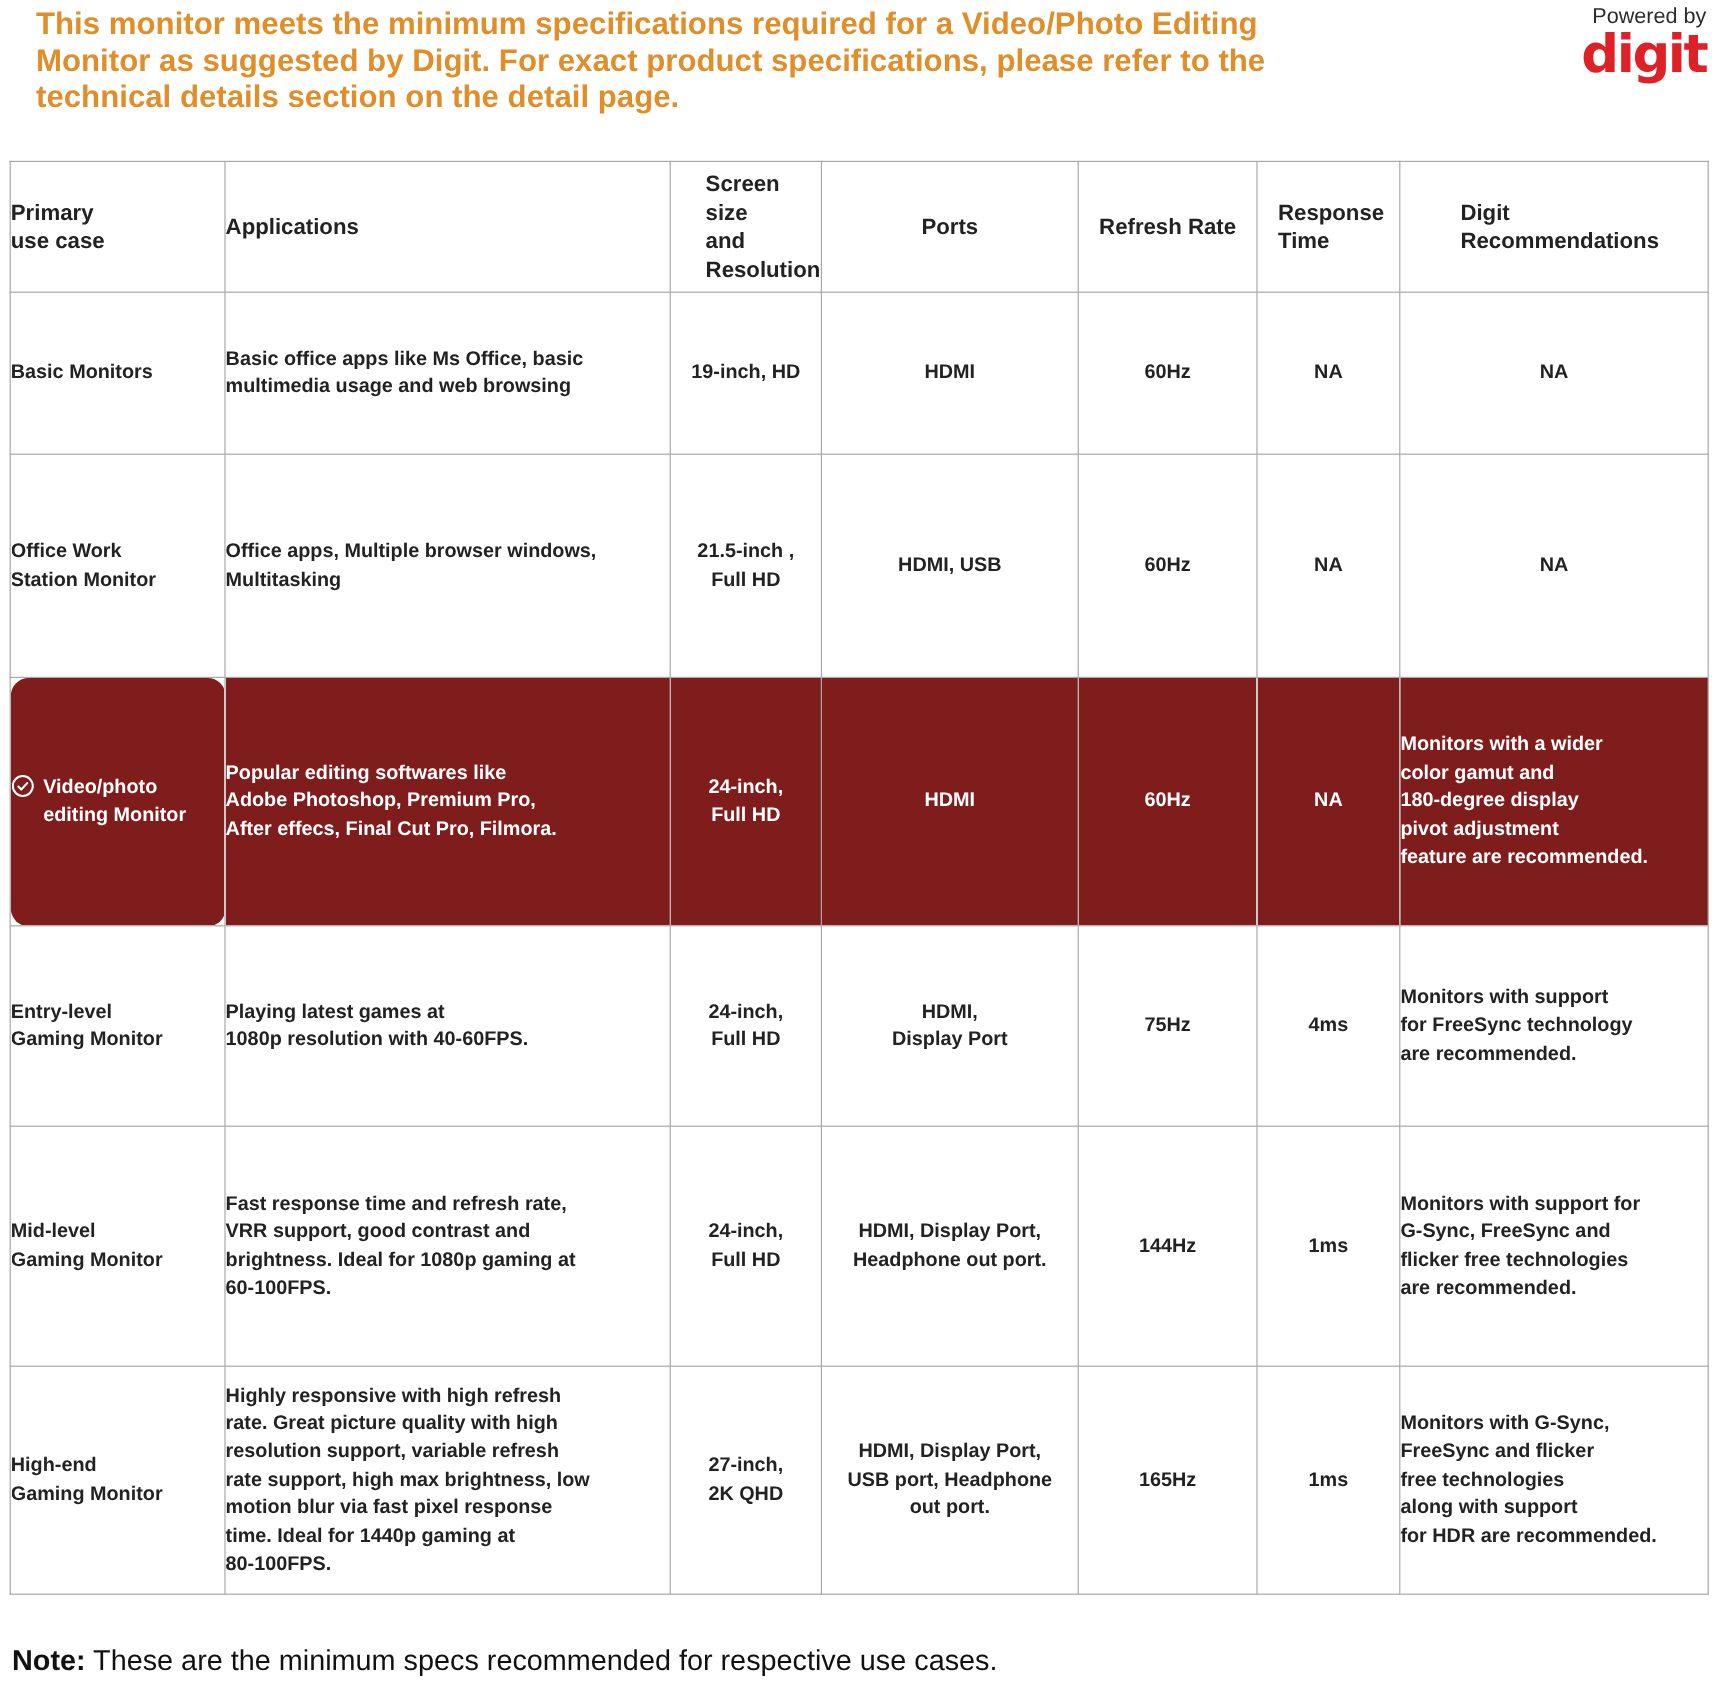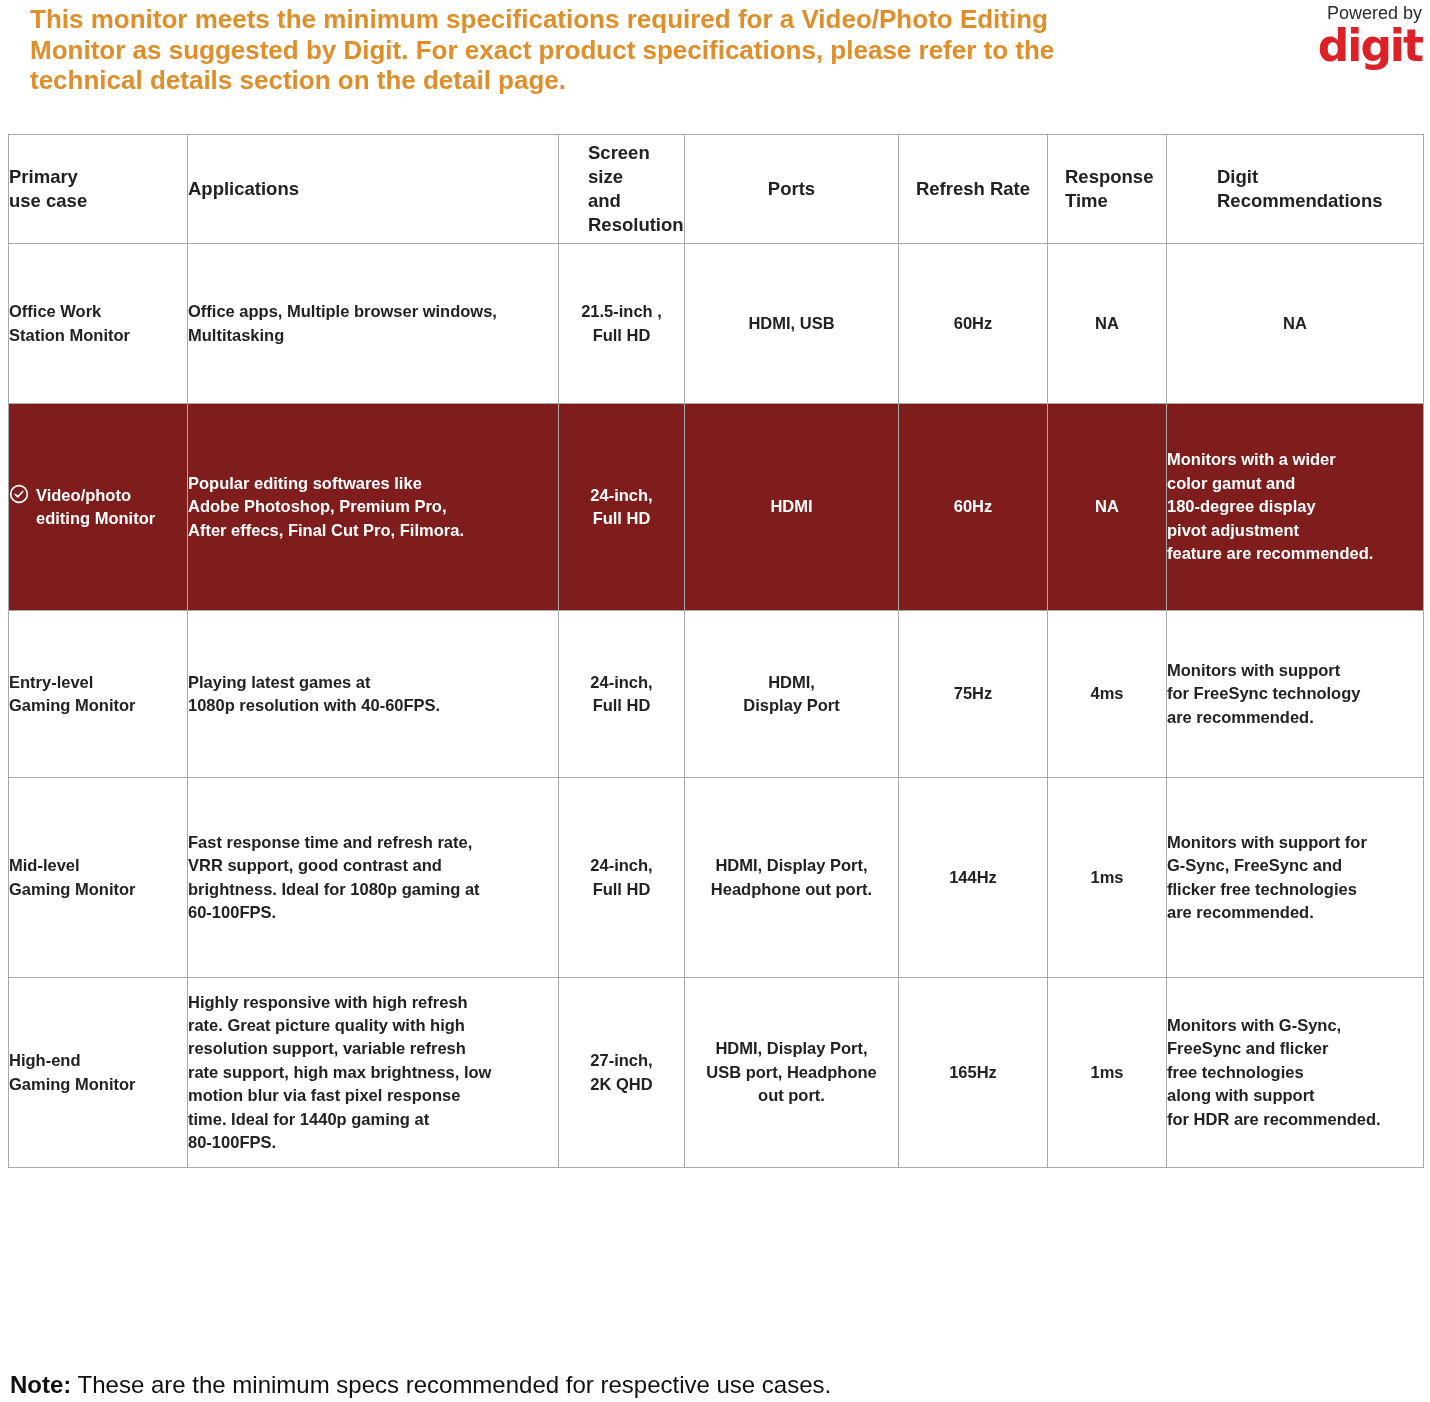--- a/index.html
+++ b/index.html
@@ -63,21 +63,21 @@
     font-weight: 700;
     line-height: 1.3;
     text-align: left;
   }
   .spec-table td {
     font-size: 16.5px;
     font-weight: 700;
     line-height: 1.42;
   }
   
-  .col-use   { text-align: left;  padding-left: 14px; padding-right: 6px; }
+  .col-use   { text-align: left;  padding-left: 14px; padding-right: 6px; border-radius: 15px; }
   .col-app   { text-align: left;  padding-left: 16px; padding-right: 8px; }
   .col-scr   { text-align: center; }
   .col-ports { text-align: center; }
   .col-ref   { text-align: center; }
   .col-res   { text-align: center; }
   .col-rec   { text-align: left;  padding-left: 15px; padding-right: 6px; }
   .col-rec.center { text-align: center; padding-left: 0; }
   th.col-scr { text-align: left; padding-left: 29px; }
   th.col-ports, th.col-ref { text-align: center; }
   th.col-res { text-align: left; padding-left: 17px; }
@@ -141,22 +141,32 @@
 and
 Resolution</th>
       <th class="col-ports">Ports</th>
       <th class="col-ref">Refresh Rate</th>
       <th class="col-res">Response
 Time</th>
       <th class="col-rec">Digit
 Recommendations</th>
     </tr>
 
-
-    <tr style="height:160px">
+    <tr style="height:135px">
+      <td class="col-use">Basic Monitors</td>
+      <td class="col-app">Basic office apps like Ms Office, basic
+multimedia usage and web browsing</td>
+      <td class="col-scr">19-inch, HD</td>
+      <td class="col-ports">HDMI</td>
+      <td class="col-ref">60Hz</td>
+      <td class="col-res">NA</td>
+      <td class="col-rec center">NA</td>
+    </tr>
+
+    <tr style="height:186px">
       <td class="col-use">Office Work
 Station Monitor</td>
       <td class="col-app">Office apps, Multiple browser windows,
 Multitasking</td>
       <td class="col-scr">21.5-inch ,
 Full HD</td>
       <td class="col-ports">HDMI, USB</td>
       <td class="col-ref">60Hz</td>
       <td class="col-res">NA</td>
       <td class="col-rec center">NA</td>

